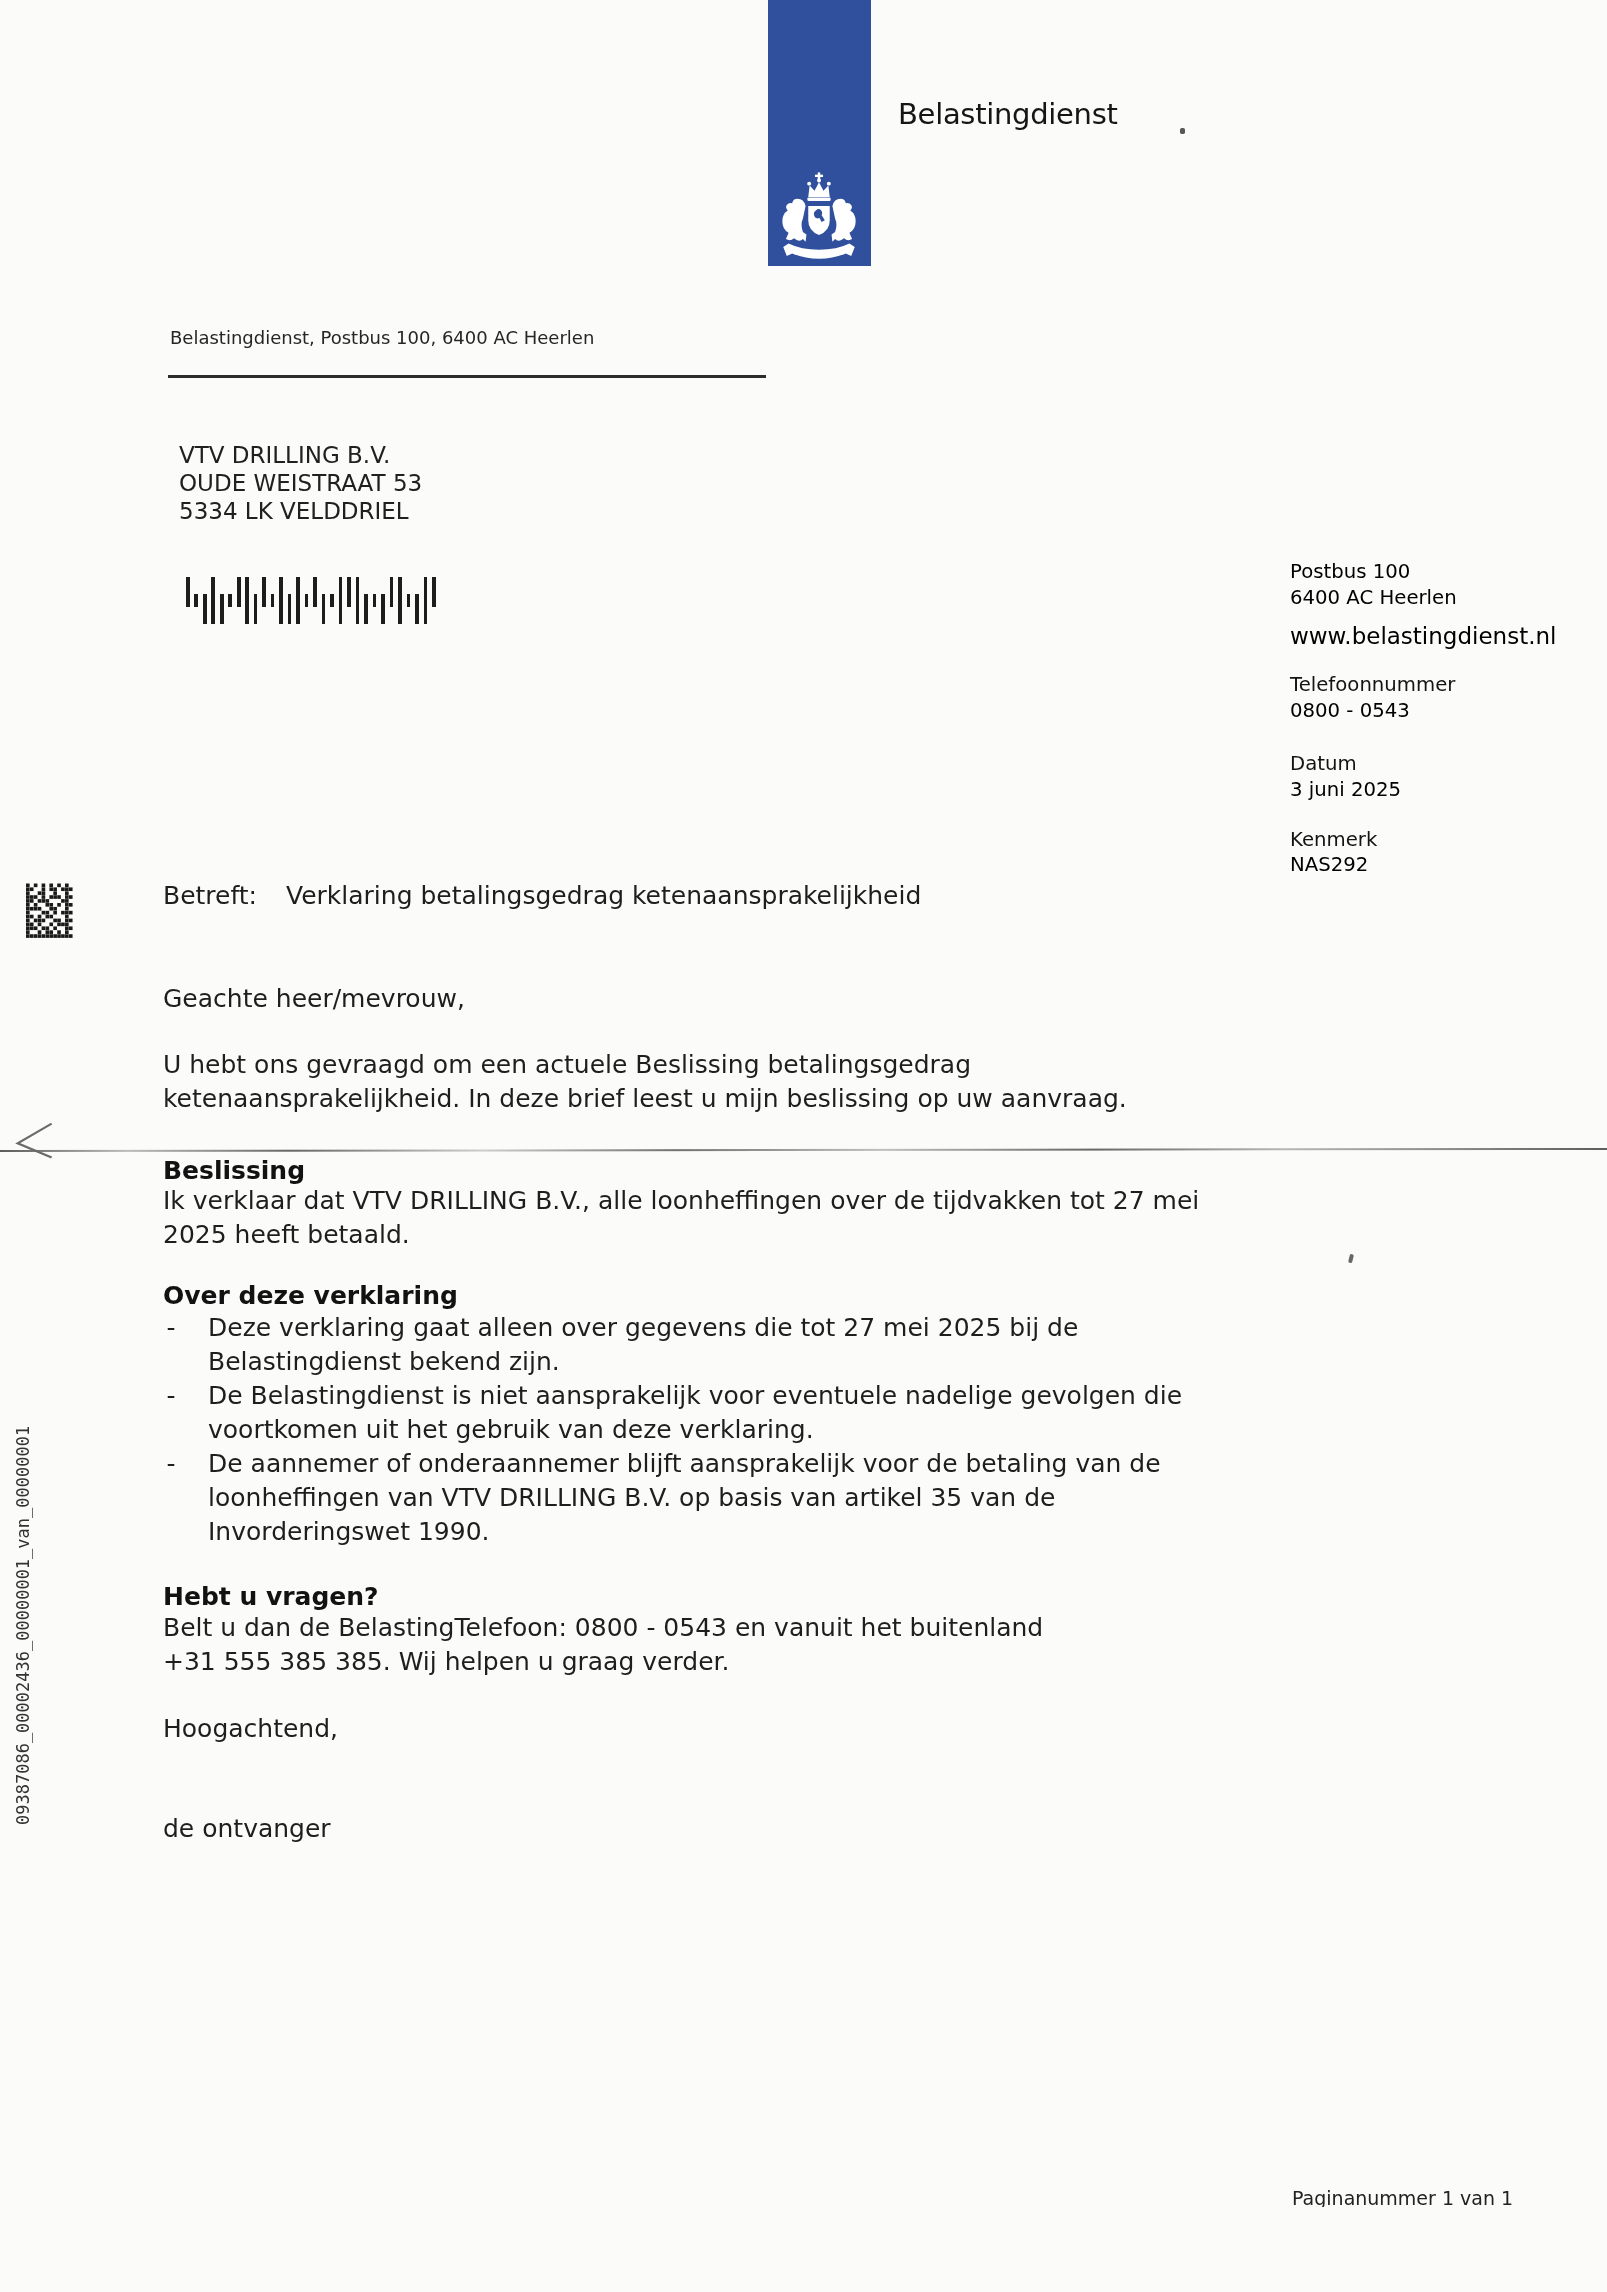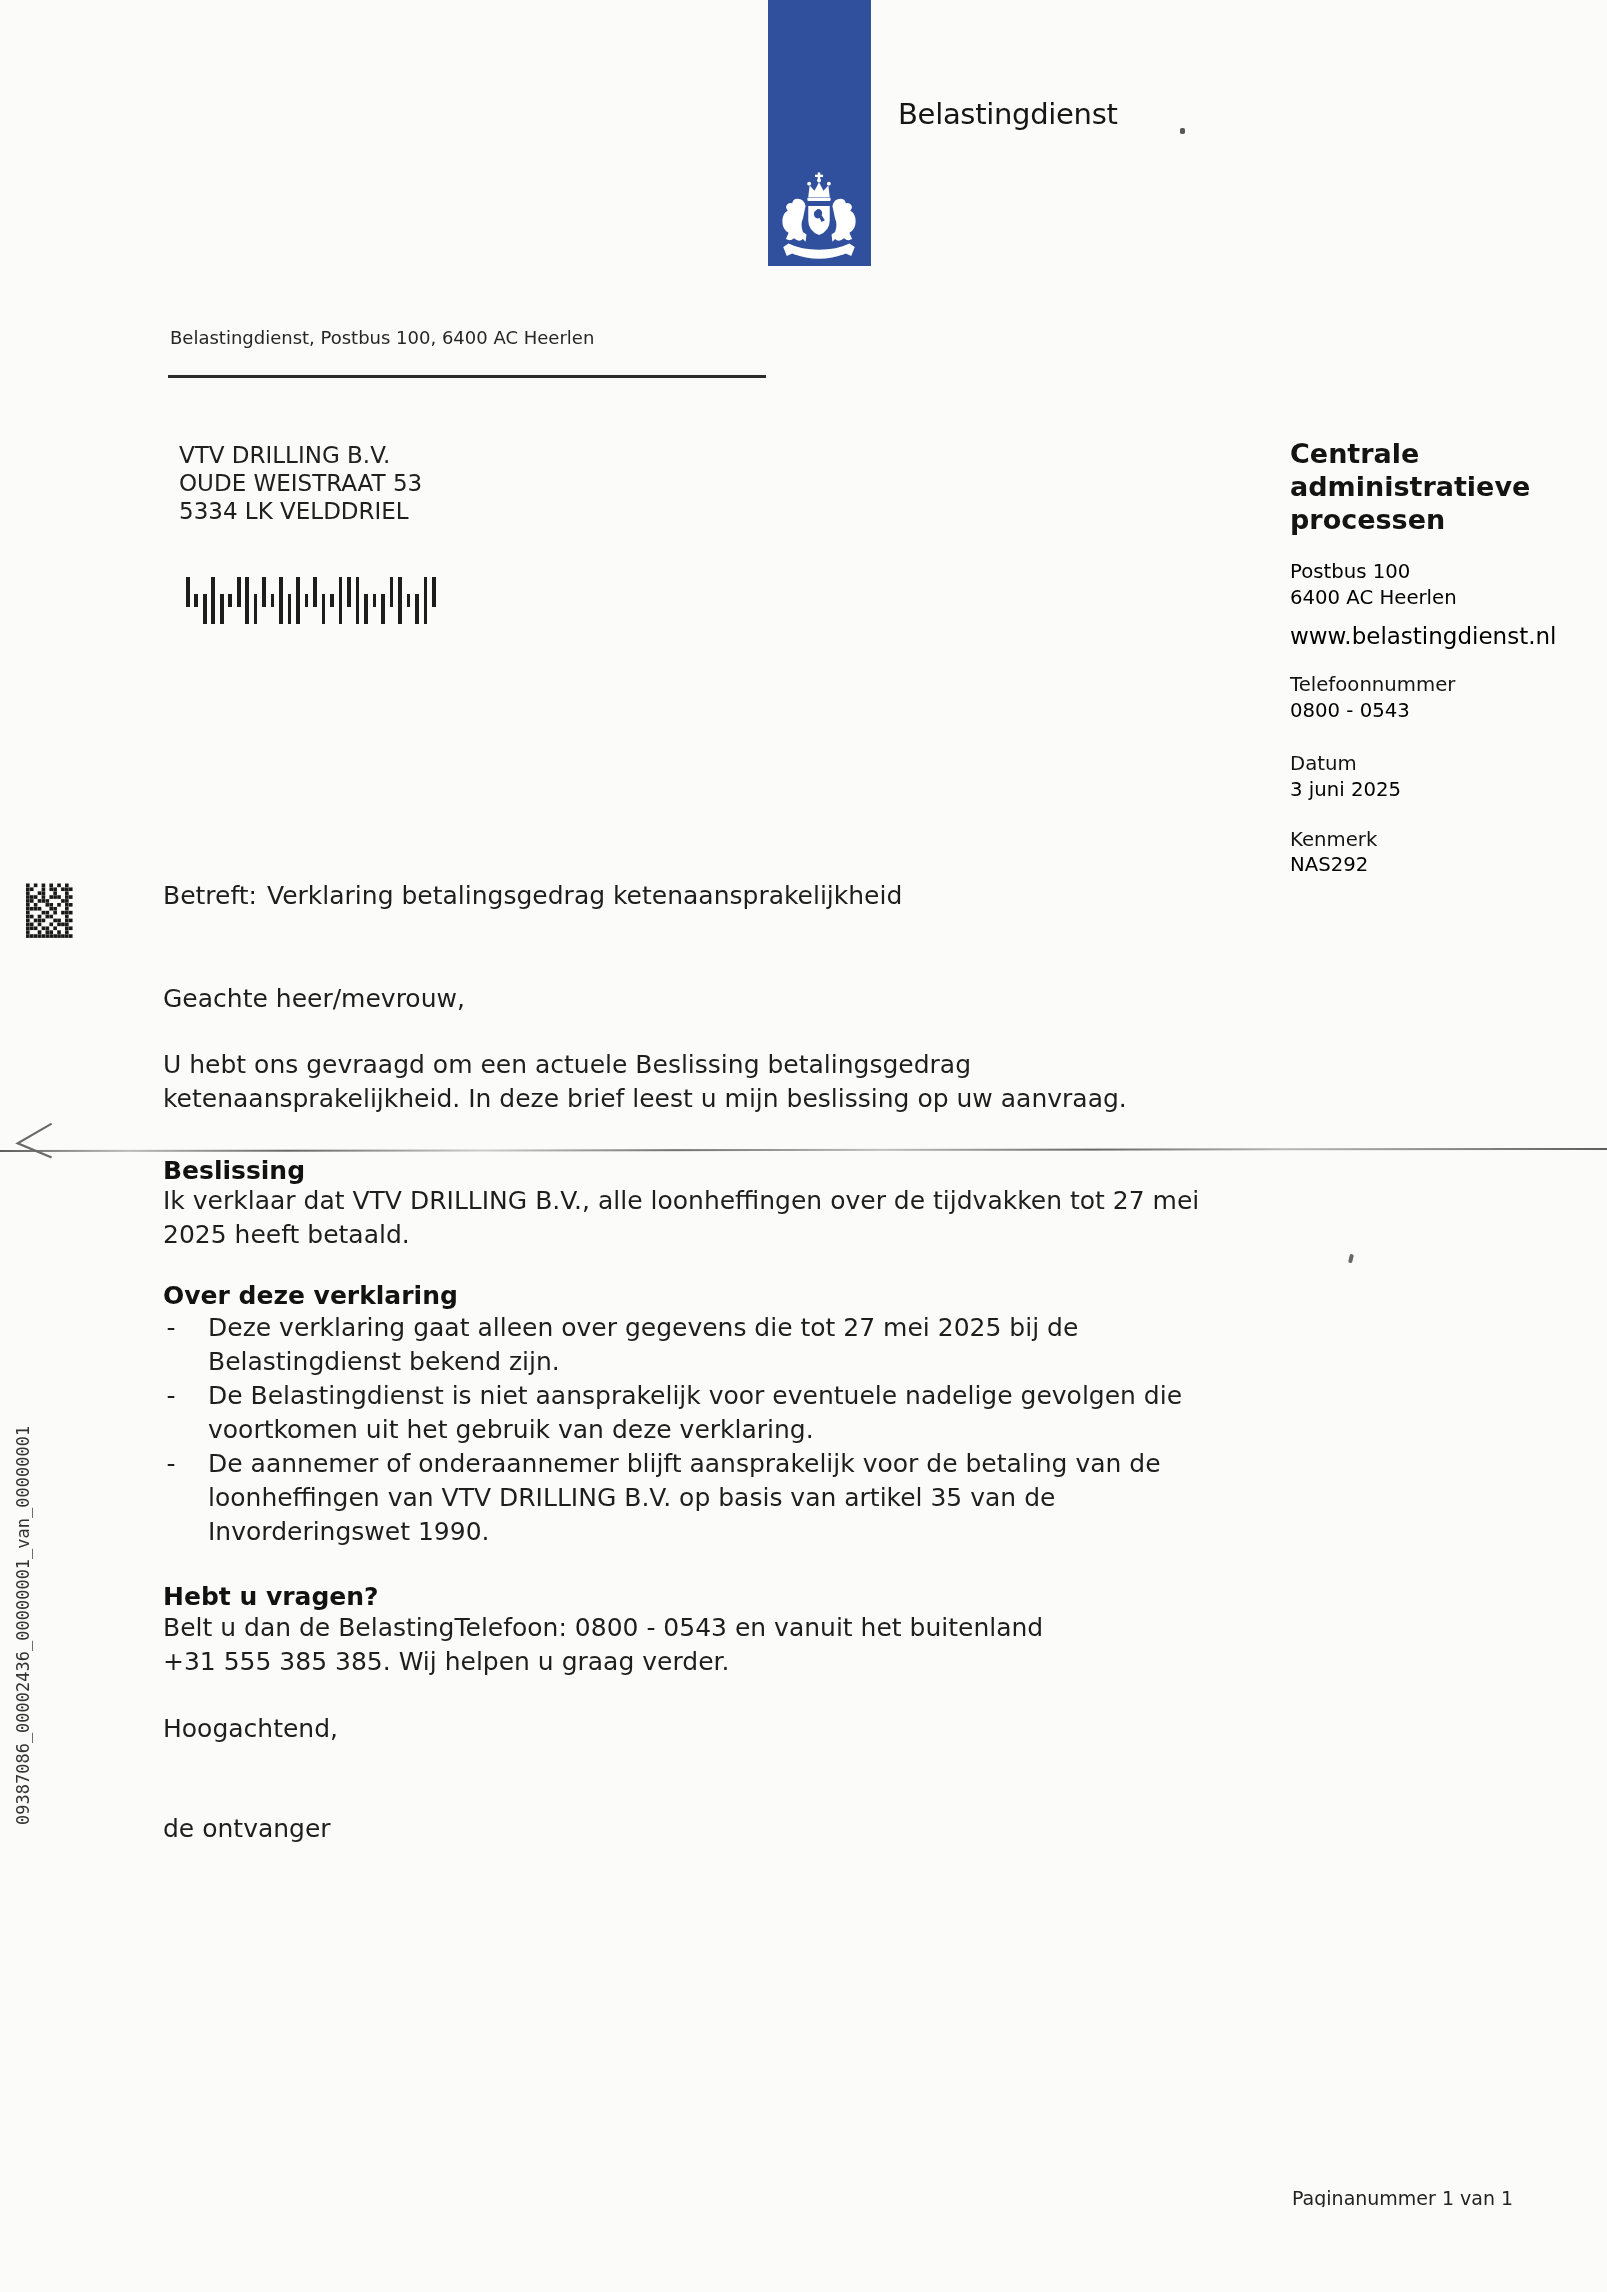--- a/index.html
+++ b/index.html
@@ -28,21 +28,21 @@
   .info-addr{top:559px;font-size:19.7px;line-height:26px;}
   .website{top:623px;font-size:23px;}
   .lbl{font-weight:normal;font-size:19.7px;color:#141414;}
   .val{font-size:19.7px;}
   .phone-lbl{top:673px;} .phone-val{top:699px;}
   .date-lbl{top:752px;}  .date-val{top:778px;}
   .ref-lbl{top:828px;}   .ref-val{top:853px;}
   
   .body-t{left:163px;font-size:25px;line-height:34px;color:#1e1e1e;}
   .subject{top:879px;}
-  .subject .s-lbl{margin-right:10px;}
+  .subject .s-lbl{margin-right:29px;}
   .salutation{top:982px;}
   .intro{top:1048px;}
   .h{font-weight:bold;color:#121212;}
   .beslissing-h{top:1154px;}
   .beslissing-b{top:1184px;}
   .over-h{top:1279px;}
   .bullets{top:1311px;width:1209px;}
   .bullet{position:relative;padding-left:45px;}
   .dash{position:absolute;left:3.6px;top:0;}
   .vragen-h{top:1580px;}
@@ -199,21 +199,20 @@
         <rect x="17.6" y="57.2" width="4.1" height="4.1" fill="#1a1a1a"></rect>
         <rect x="22" y="57.2" width="4.1" height="4.1" fill="#1a1a1a"></rect>
         <rect x="26.400000000000002" y="57.2" width="4.1" height="4.1" fill="#1a1a1a"></rect>
         <rect x="30.800000000000004" y="57.2" width="4.1" height="4.1" fill="#1a1a1a"></rect>
         <rect x="35.2" y="57.2" width="4.1" height="4.1" fill="#1a1a1a"></rect>
         <rect x="39.6" y="57.2" width="4.1" height="4.1" fill="#1a1a1a"></rect>
         <rect x="44" y="57.2" width="4.1" height="4.1" fill="#1a1a1a"></rect>
         <rect x="48.400000000000006" y="57.2" width="4.1" height="4.1" fill="#1a1a1a"></rect>
       </svg></div>
 
-  <div class="abs info dept">Centrale administratieve processen</div>
   <div class="abs info info-addr">
     <div>Postbus 100</div>
     <div>6400 AC Heerlen</div>
   </div>
   <div class="abs info website">www.belastingdienst.nl</div>
   <div class="abs info lbl phone-lbl">Telefoonnummer</div>
   <div class="abs info val phone-val">0800 - 0543</div>
   <div class="abs info lbl date-lbl">Datum</div>
   <div class="abs info val date-val">3 juni 2025</div>
   <div class="abs info lbl ref-lbl">Kenmerk</div>

